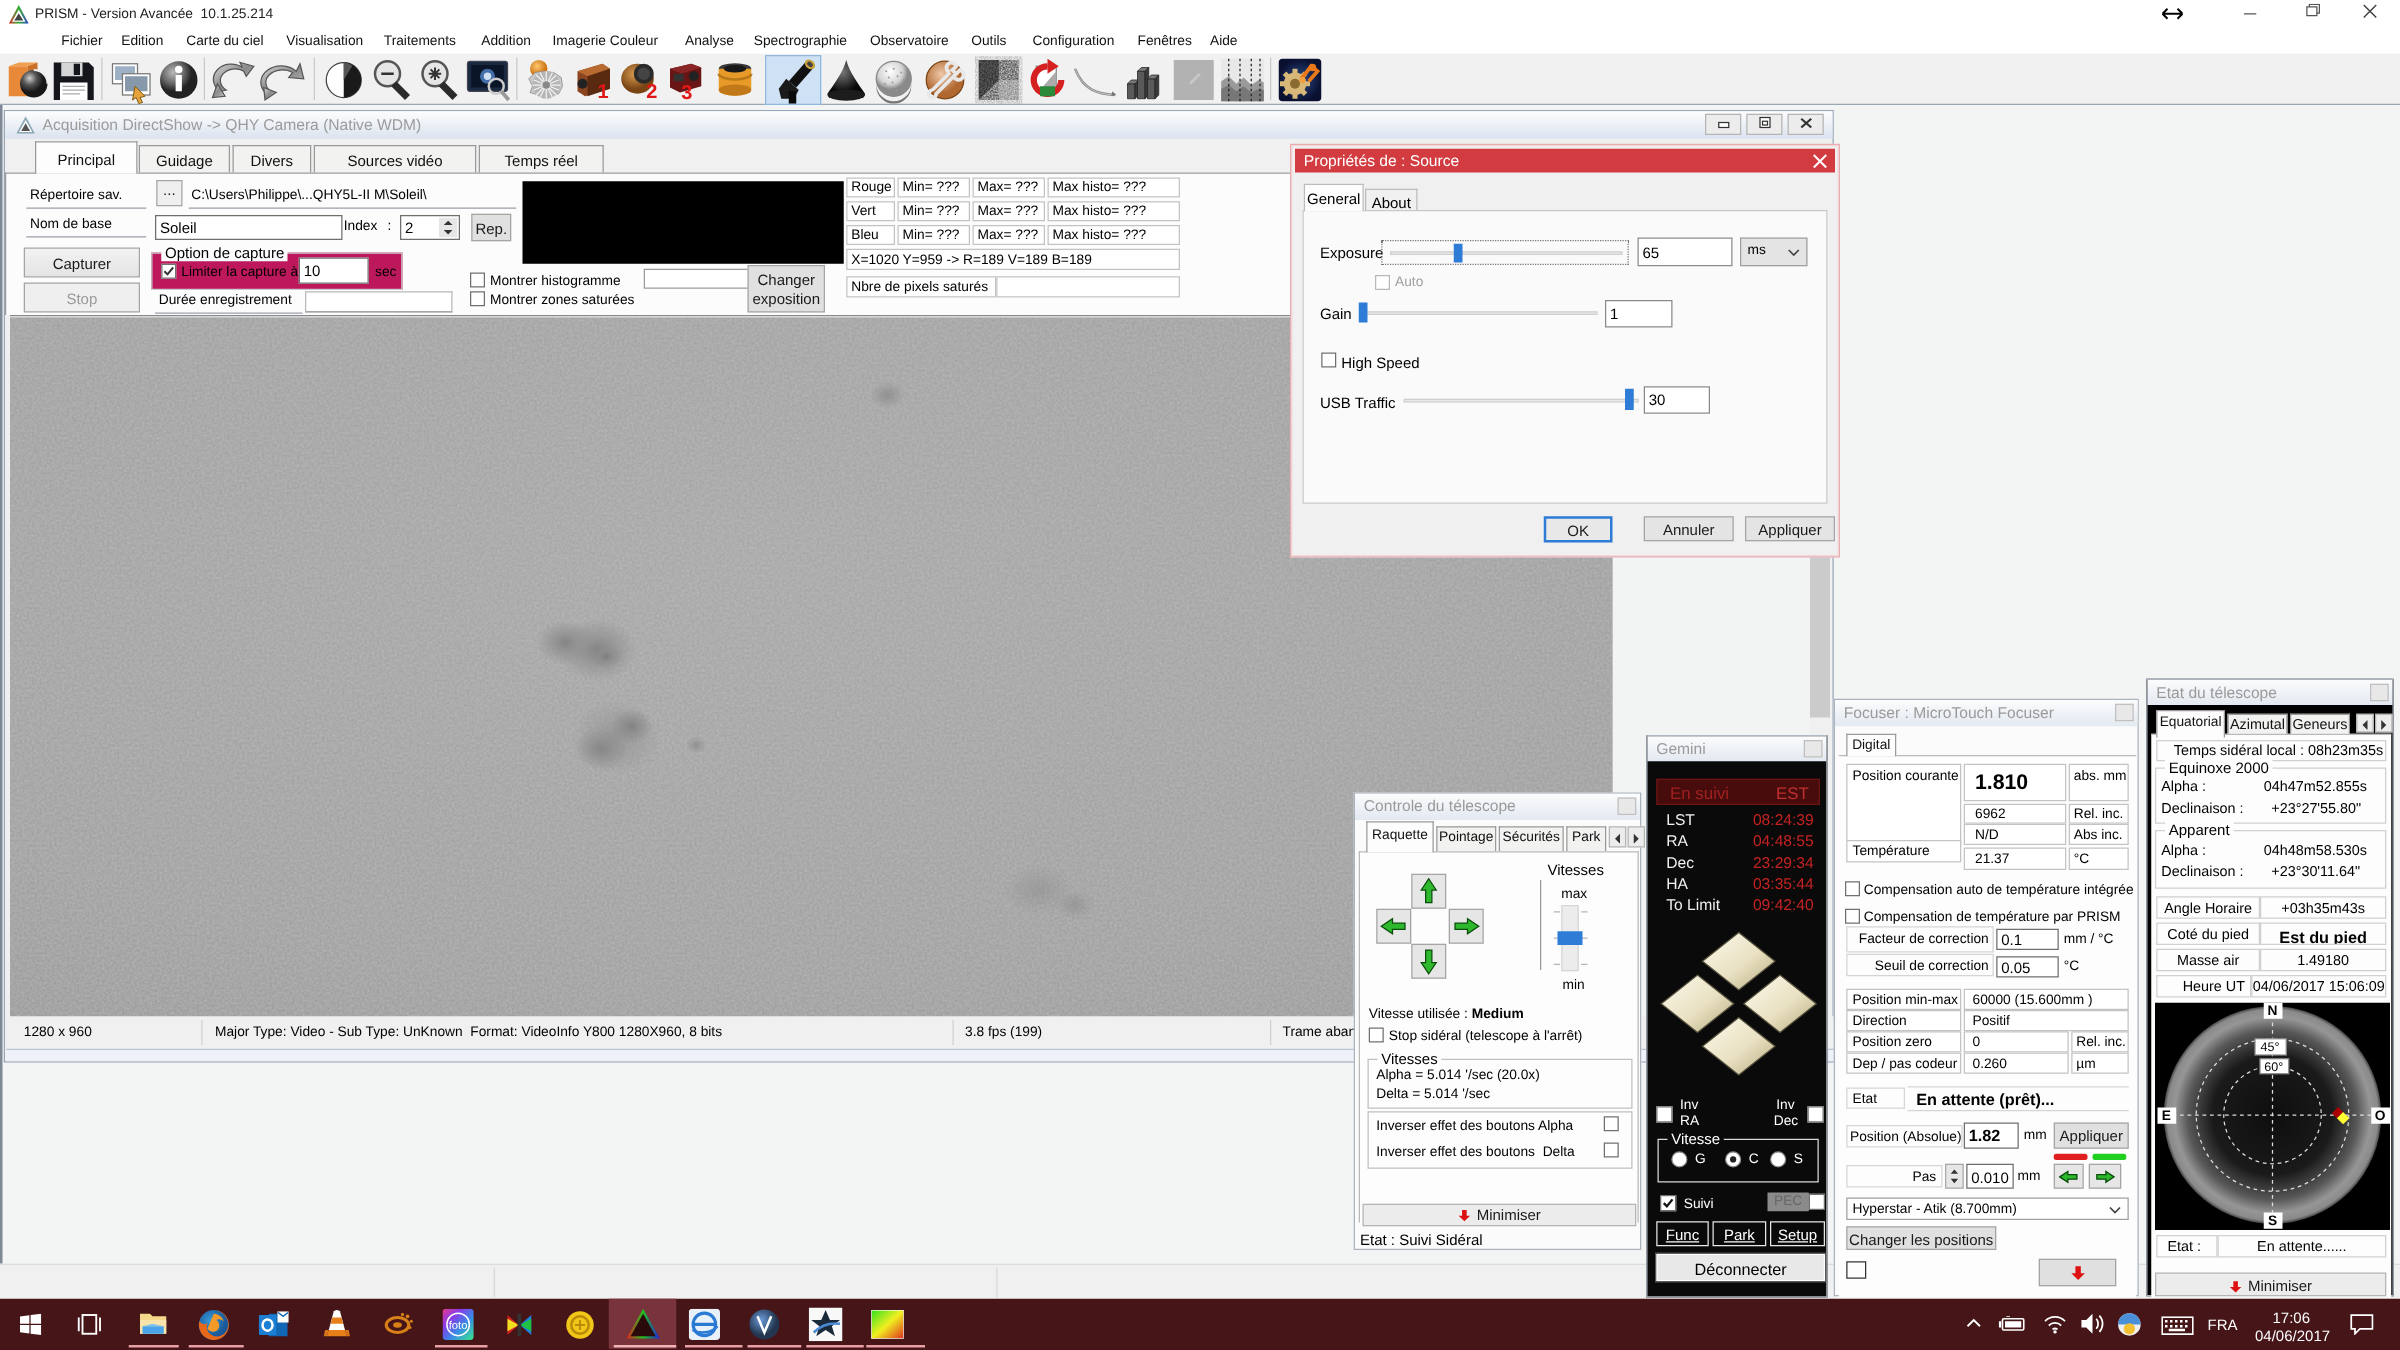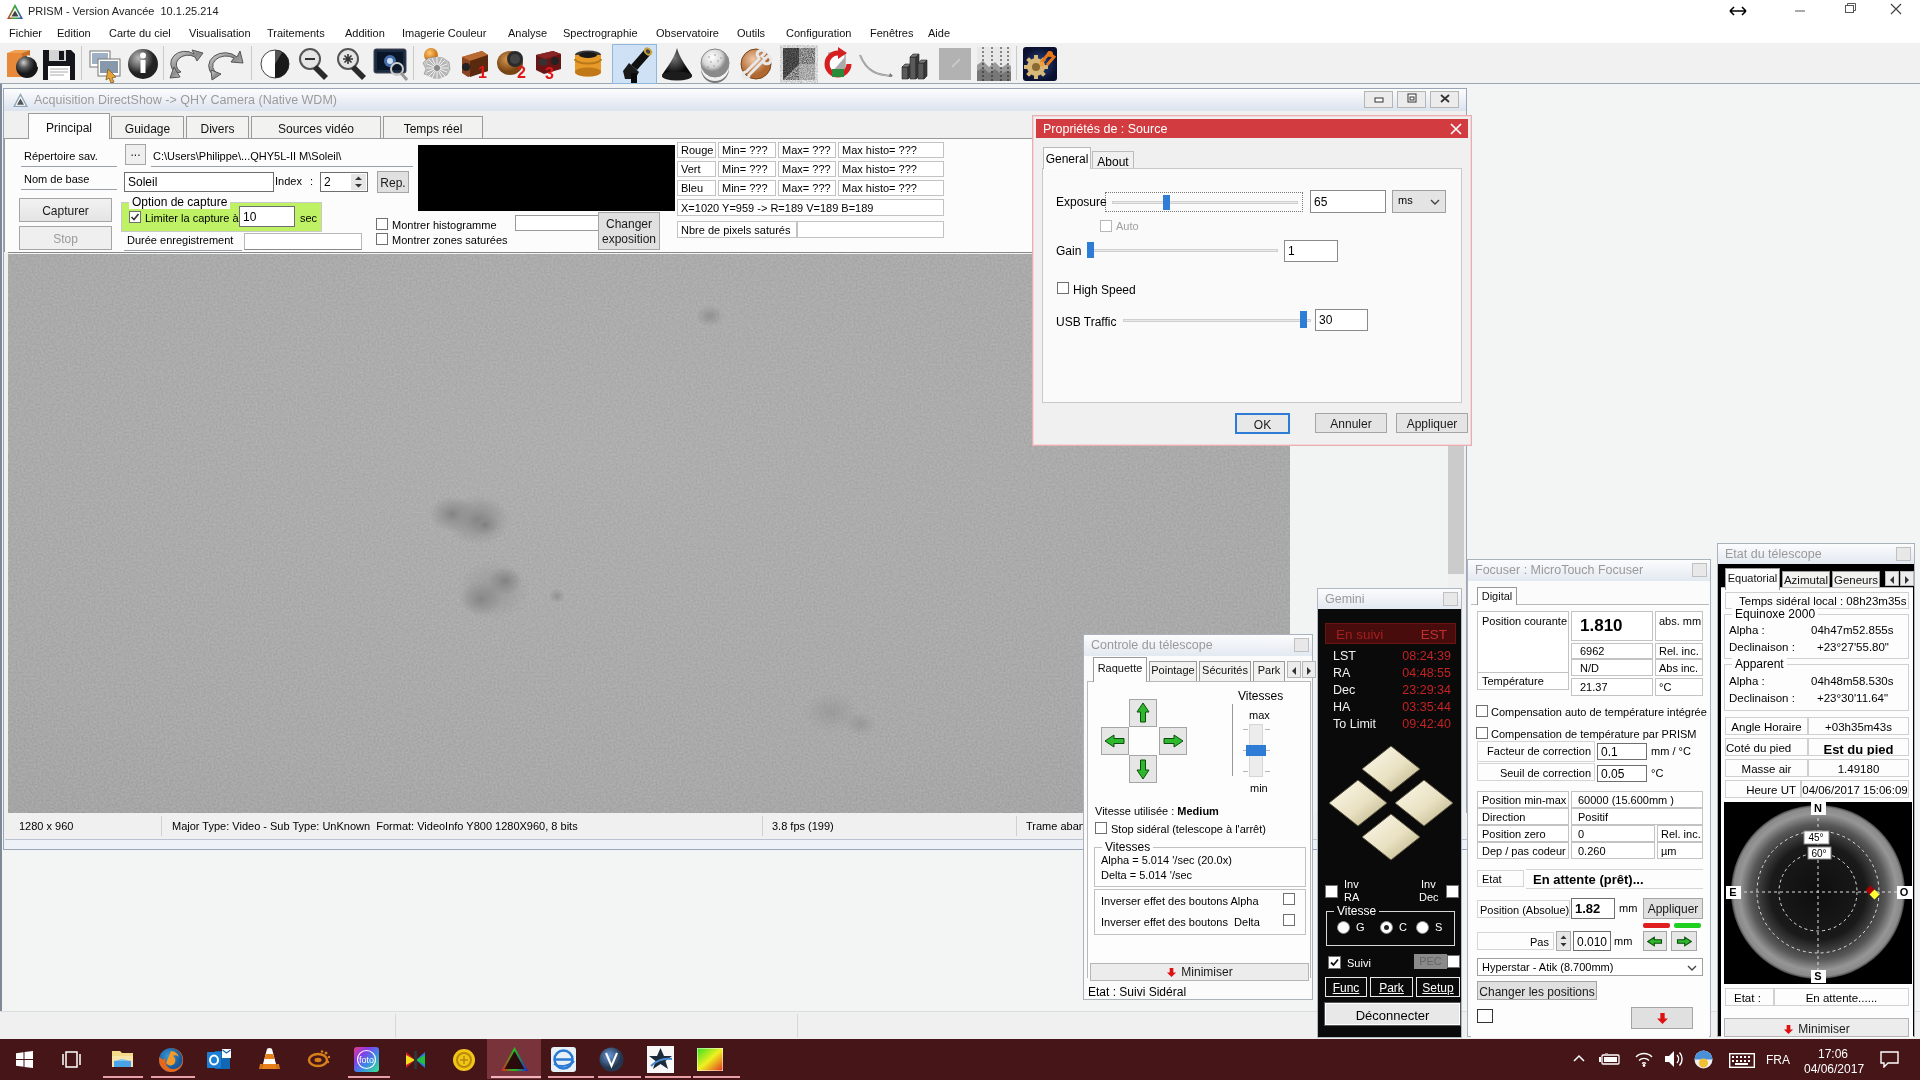--- a/index.html
+++ b/index.html
@@ -5,21 +5,21 @@
 * { margin:0; padding:0; box-sizing:border-box; }
 html,body { width:1920px; height:1080px; overflow:hidden; }
 body { font-family:"Liberation Sans", sans-serif; font-size:11px; color:#000; background:#f2f2f2; }
 .abs { position:absolute; }
 #screen { position:relative; width:1920px; height:1080px; }
 
 
 #titlebar { position:absolute; left:0; top:0; width:1920px; height:23px; background:#ffffff; }
 #titlebar .ttxt { position:absolute; left:28px; top:5px; font-size:11px; color:#222; }
 #menubar { position:absolute; left:0; top:23px; width:1920px; height:20px; background:#ffffff; }
-#menubar span { position:absolute; top:4px; font-size:11px; color:#111; }
+#menubar span { position:absolute; top:4px; font-size:11px; color:#111;margin-left:40px; }
 #toolbar { position:absolute; left:0; top:43px; width:1920px; height:41px; background:#f1f1f1; border-bottom:1px solid #9ba7b5; }
 .tbi { position:absolute; top:2px; width:38px; height:38px; }
 .tbsep { position:absolute; top:3px; width:1px; height:34px; background:#c9c9c9; }
 
 
 #mdi { position:absolute; left:0; top:84px; width:1920px; height:927px; background:#f3f4f4; border-left:2px solid #7f8895; }
 #appstatus { position:absolute; z-index:1; left:0; top:1011px; width:1920px; height:28px; background:#f0f0f0; border-top:1px solid #dcdcdc; }
 #appstatus .sep { position:absolute; top:2px; width:1px; height:24px; background:#d8d8d8; }
 
 
@@ -383,21 +383,21 @@
       <span class="lbl" style="left:305px;top:36px">:</span>
       <div class="tbx" style="left:315px;top:33px;width:48px;height:20px;padding-top:2px">2
         <svg class="abs" style="right:1px;top:1px" width="15" height="16" viewBox="0 0 15 16">
             <rect x="0" y="0" width="15" height="16" fill="#e6e6e6"></rect>
             <path d="M4 6 L7.5 2.5 L11 6 Z M4 10 L11 10 L7.5 13.5 Z" fill="#333"></path>
           </svg>
       </div>
       <span class="btn" style="left:372px;top:32px;width:32px;height:22px;padding-top:4px;background:#e0e0e0">Rep.</span>
       <span class="btn" style="left:14px;top:59px;width:93px;height:24px;padding-top:5px;background:linear-gradient(#f2f2f2,#e4e4e4)">Capturer</span>
       <span class="btn" style="left:14px;top:87px;width:93px;height:24px;padding-top:5px;color:#9a9a9a;background:#efefef">Stop</span>
-      <div class="grp" style="left:116px;top:63px;width:201px;height:30px;background:#bef264">
+      <div class="grp" style="left:116px;top:63px;width:201px;height:30px;background:#be185d">
         <span class="gt">Option de capture</span>
         <span class="chk" style="left:7px;top:8px"><svg width="10" height="10" viewBox="0 0 10 10">
               <path d="M1.5 5 L4 7.5 L8.5 2" stroke="#333" stroke-width="1.6" fill="none"></path>
             </svg></span>
         <span class="lbl" style="left:23px;top:9px">Limiter la capture à</span>
         <div class="tbx" style="left:117px;top:3px;width:56px;height:21px;padding-top:3px">10</div>
         <span class="lbl" style="left:178px;top:9px">sec</span>
       </div>
       <span class="lbl" style="left:122px;top:95px">Durée enregistrement</span>
       <div class="abs" style="left:119px;top:111px;width:118px;height:1px;background:#9aa0a8"></div>
@@ -772,21 +772,21 @@
       </div>
       <div class="grp" style="left:3px;top:76px;width:185px;height:47px;border-color:#d0d0d0">
         <span class="gt" style="background:#fdfdfd">Apparent</span>
         <span class="lbl" style="left:4px;top:10px">Alpha :</span>
           <span class="lbl" style="left:86px;top:10px">04h48m58.530s</span>
         <span class="lbl" style="left:4px;top:27px">Declinaison :</span>
           <span class="lbl" style="left:92px;top:27px">+23°30'11.64"</span>
       </div>
       <div class="cell" style="left:4px;top:129px;width:83px;height:18px;border-color:#d0d0d0;background:transparent;text-align:center;padding-top:3px">Angle Horaire</div>
       <div class="cell" style="left:87px;top:129px;width:101px;height:18px;border-color:#d0d0d0;background:transparent;text-align:center;padding-top:3px">+03h35m43s</div>
-      <div class="cell" style="left:4px;top:150px;width:83px;height:18px;border-color:#d0d0d0;background:transparent;padding-top:3px">Coté du pied</div>
+      <div class="cell" style="left:4px;top:150px;width:83px;height:18px;border-color:#d0d0d0;background:transparent;text-align:center;padding-top:3px">Coté du pied</div>
       <div class="cell" style="left:87px;top:150px;width:101px;height:18px;border-color:#d0d0d0;background:transparent;text-align:center;padding-top:3px;font-weight:bold;font-size:13px">Est du pied</div>
       <div class="cell" style="left:4px;top:171px;width:83px;height:18px;border-color:#d0d0d0;background:transparent;text-align:center;padding-top:3px">Masse air</div>
       <div class="cell" style="left:87px;top:171px;width:101px;height:18px;border-color:#d0d0d0;background:transparent;text-align:center;padding-top:3px">1.49180</div>
       <div class="cell" style="left:4px;top:192px;width:76px;height:18px;border-color:#d0d0d0;background:transparent;text-align:right;padding:3px 4px 0 0">Heure UT</div>
       <div class="cell" style="left:80px;top:192px;width:108px;height:18px;border-color:#d0d0d0;background:transparent;text-align:center;padding-top:3px;font-size:11.5px">04/06/2017 15:06:09</div>
 
       <svg class="abs" style="left:3px;top:214px" width="188" height="182" viewBox="0 0 188 182">
         <rect width="188" height="182" fill="#000"></rect>
         <defs>
           <radialGradient id="skyring" cx="0.5" cy="0.5" r="0.5">

